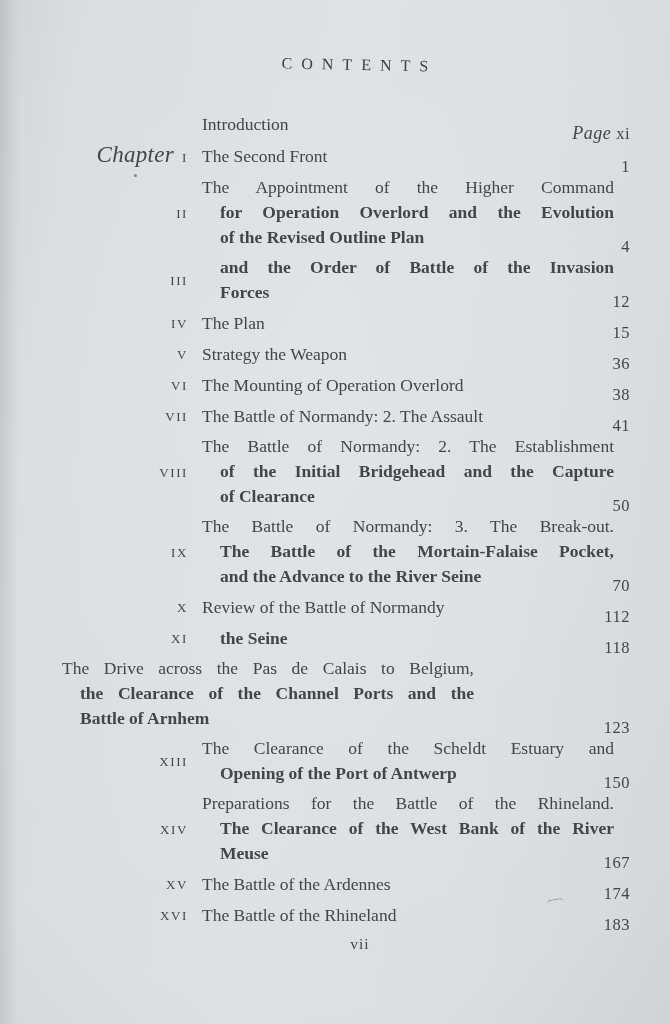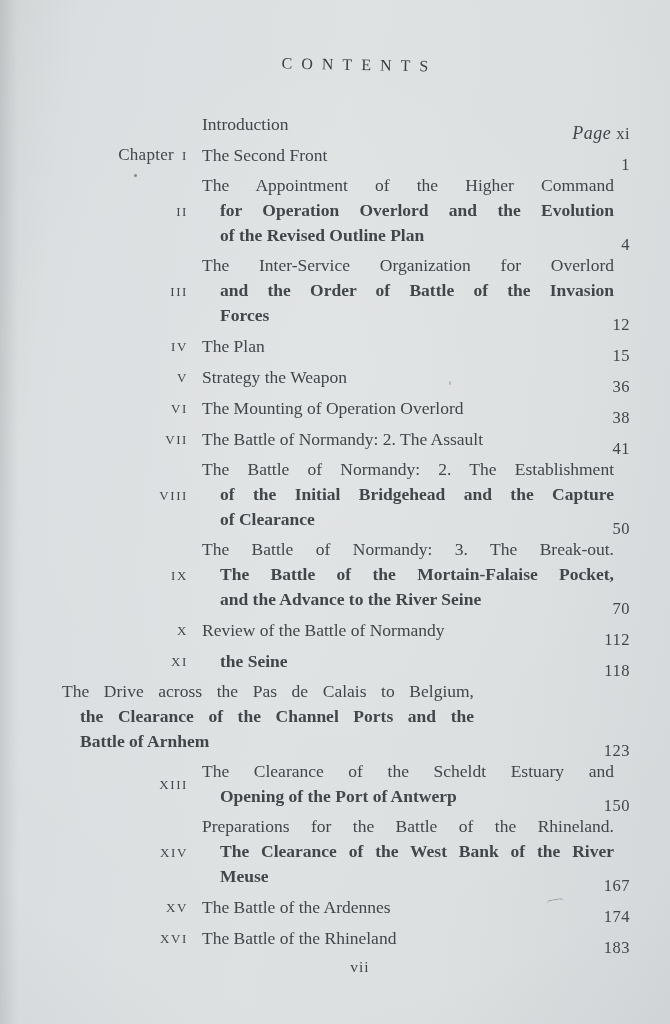--- a/index.html
+++ b/index.html
@@ -42,21 +42,22 @@
     margin-bottom: 5px;
     margin-left: 48px;
   }
   .col-num {
     flex: 0 0 140px;
     text-align: right;
     white-space: nowrap;
     color: #42474b;
   }
   .chapter-prefix {
-    font-size: 17px;
+    font-style: italic;
+    font-size: 23px;
     letter-spacing: 0.3px;
     margin-right: 8px;
   }
   .numeral {
     font-size: 13px;
     letter-spacing: 1.6px;
   }
   .col-title {
     width: 412px;
     margin-left: 14px;
@@ -142,21 +143,20 @@
           <div class="line cont last">of the Revised Outline Plan</div>
         </div>
     <div class="col-page"><span class="page-value">4</span></div>
   </div>
 
   <div class="row">
     <div class="col-num">
       <span class="numeral">III</span>
     </div>
     <div class="col-title">
-          <div class="line">The Inter-Service Organization for Overlord</div>
           <div class="line cont">and the Order of Battle of the Invasion</div>
           <div class="line cont last">Forces</div>
         </div>
     <div class="col-page"><span class="page-value">12</span></div>
   </div>
 
   <div class="row">
     <div class="col-num">
       <span class="numeral">IV</span>
     </div>

